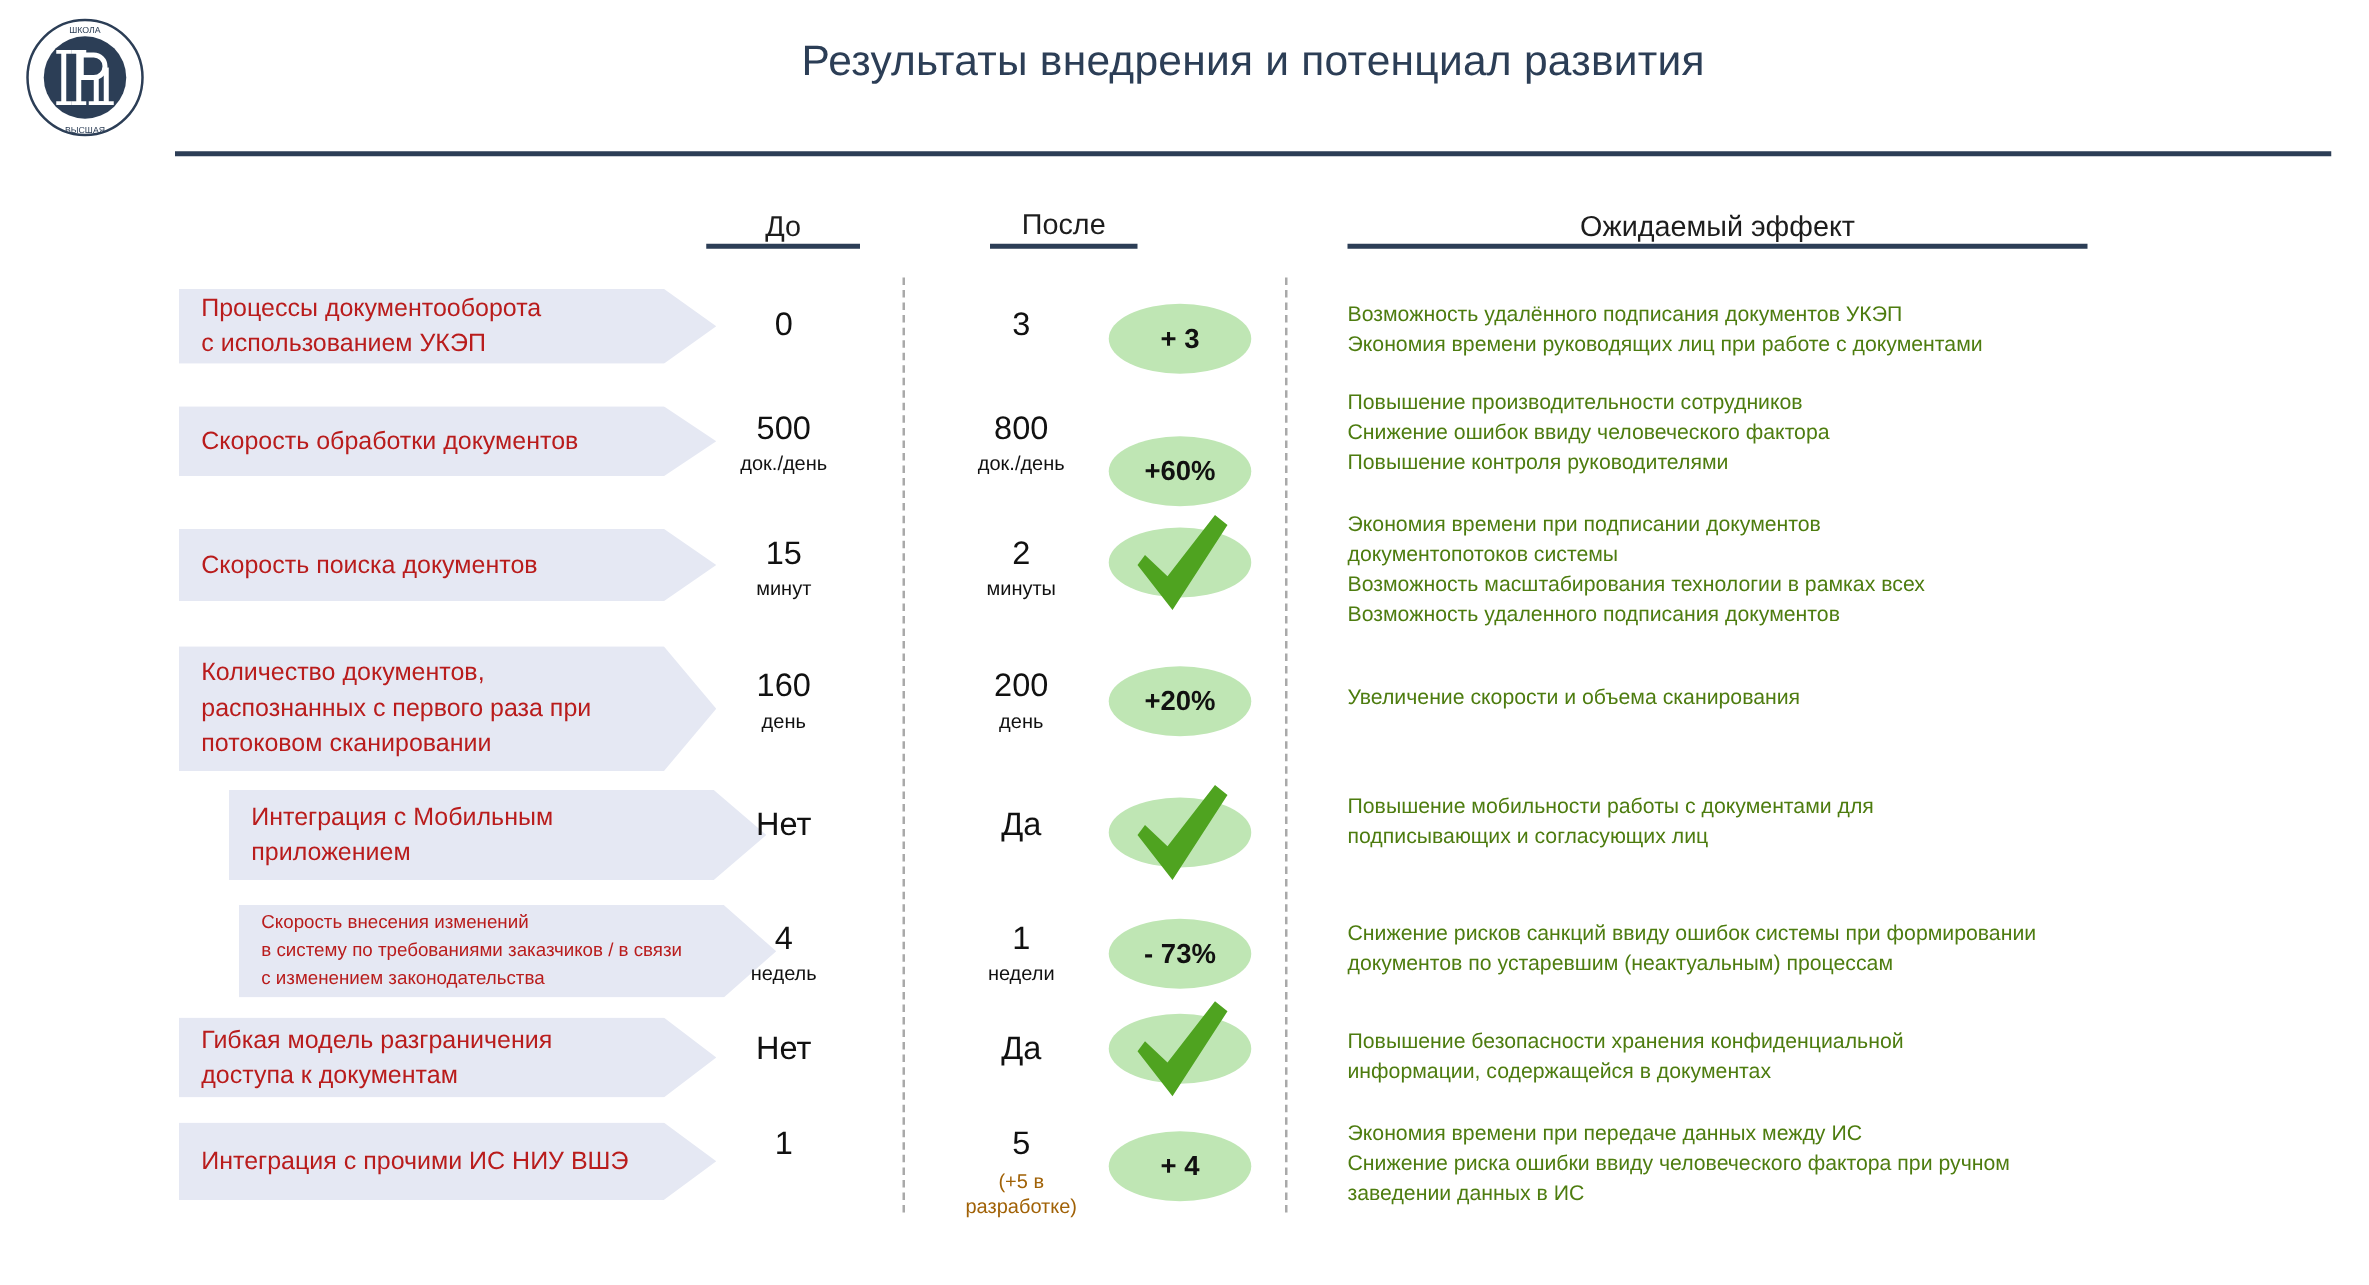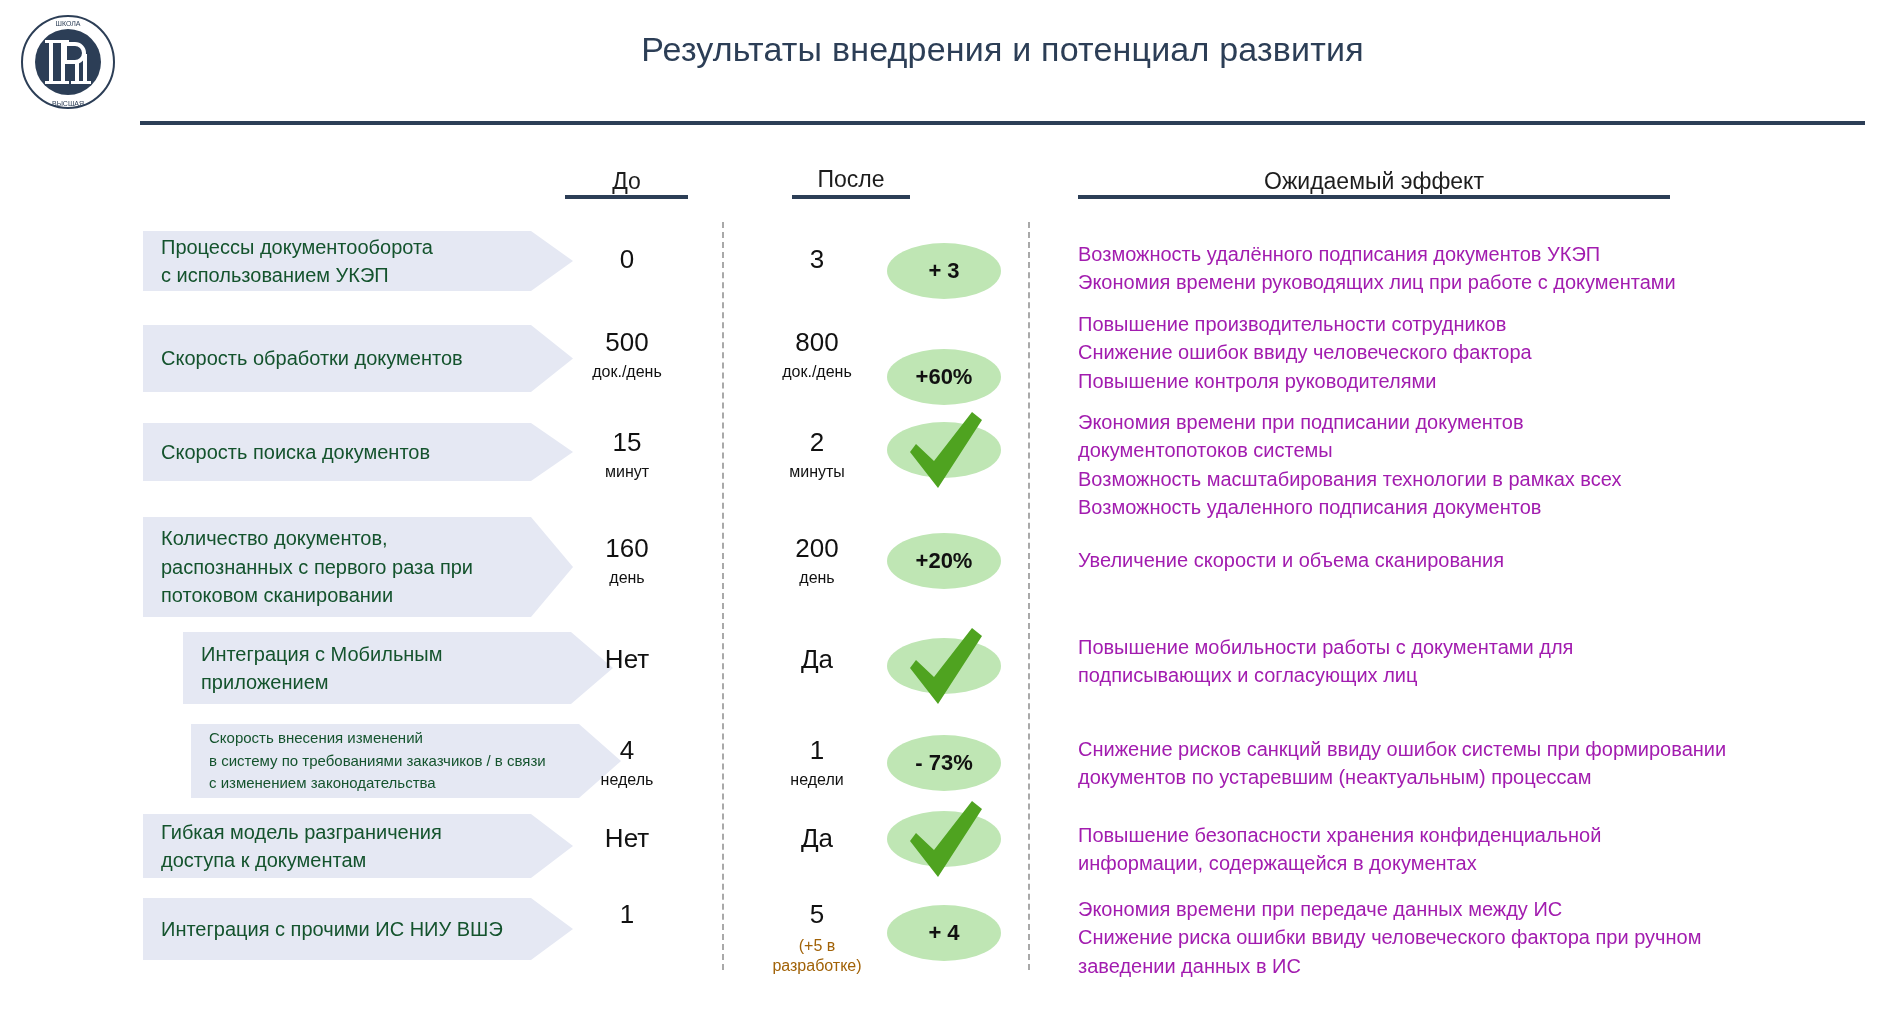--- a/index.html
+++ b/index.html
@@ -80,21 +80,21 @@
 
   
   .arrow-label {
     position: absolute;
     background: #e5e8f3;
     display: flex;
     align-items: center;
     box-sizing: border-box;
     padding-left: 18px;
     padding-right: 70px;
-    color: #14532d;
+    color: #b91c1c;
     font-size: 20px;
     line-height: 1.42;
     -webkit-clip-path: polygon(0 0, calc(100% - 42px) 0, 100% 50%, calc(100% - 42px) 100%, 0 100%);
     clip-path: polygon(0 0, calc(100% - 42px) 0, 100% 50%, calc(100% - 42px) 100%, 0 100%);
   }
   .arrow-label.small { font-size: 15px; line-height: 1.5; margin-left: 48px; }
 
   
   .val-cell {
     position: absolute;
@@ -141,23 +141,23 @@
     transform: translate(-50%, -50%);
     width: 96px;
     height: 88px;
     pointer-events: none;
   }
 
   
   .effect {
     position: absolute;
     left: 1078px;
-    font-size: 20px;
+    font-size: 17px;
     line-height: 1.42;
-    color: #a21caf;
+    color: #4d7c0f;
   }
   .effect div { white-space: nowrap; }
 </style>
 </head>
 <body>
 
 <div id="logo">
   <svg viewBox="0 0 96 96" width="96" height="96" aria-hidden="true">
     <circle cx="48" cy="48" r="46" fill="#ffffff" stroke="#2c3e56" stroke-width="2"></circle>
     <circle cx="48" cy="48" r="33" fill="#2c3e56"></circle>
@@ -209,21 +209,21 @@
     <div class="val-cell" style="left: 752px; top: 245px; width: 130px;">
       <div class="val-main">3</div>
     </div>
     <div class="badge" style="left: 887px; top: 243px;">
       <span>+ 3</span>
     </div>
     <div class="effect" style="top: 240px;">
       <div>Возможность удалённого подписания  документов УКЭП</div>
       <div>Экономия  времени  руководящих  лиц при работе с документами</div>
     </div>
-    <div class="arrow-label" style="left: 143px; top: 325px; width: 430px; height: 67px;">
+    <div class="arrow-label" style="left: 143px; top: 325px; width: 430px; height: 56px;">
       <div>
         <div>Скорость обработки документов</div>
       </div>
     </div>
     <div class="val-cell" style="left: 562px; top: 328px; width: 130px;">
       <div class="val-main">500</div>
       <div class="val-unit">док./день</div>
     </div>
     <div class="val-cell" style="left: 752px; top: 328px; width: 130px;">
       <div class="val-main">800</div>

